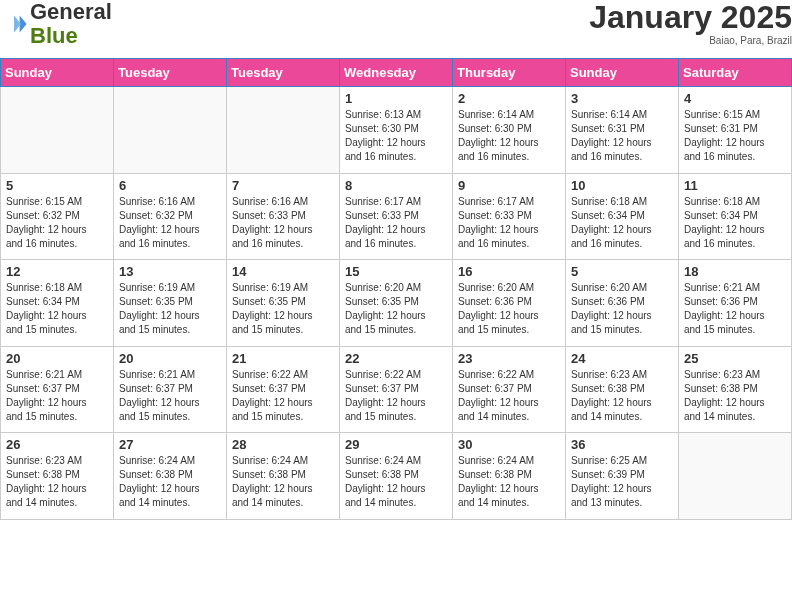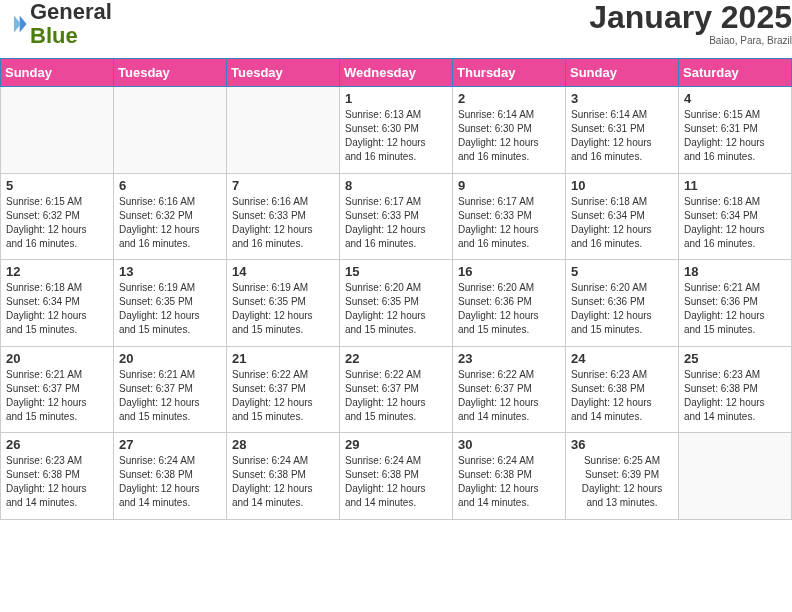--- a/index.html
+++ b/index.html
@@ -344,21 +344,21 @@
           </td>
           <td>
             <span class="day-num">30</span>
             <div class="day-info" style="white-space: pre-line;">Sunrise: 6:24 AM
 Sunset: 6:38 PM
 Daylight: 12 hours
 and 14 minutes.</div>
           </td>
           <td>
             <span class="day-num">36</span>
-            <div class="day-info" style="white-space: pre-line; text-align: center;">Sunrise: 6:25 AM
+            <div class="day-info" style="white-space: pre-line;">Sunrise: 6:25 AM
 Sunset: 6:39 PM
 Daylight: 12 hours
 and 13 minutes.</div>
           </td>
           <td class="empty"></td>
         </tr>
       </tbody>
   </table>
 </div>
 

